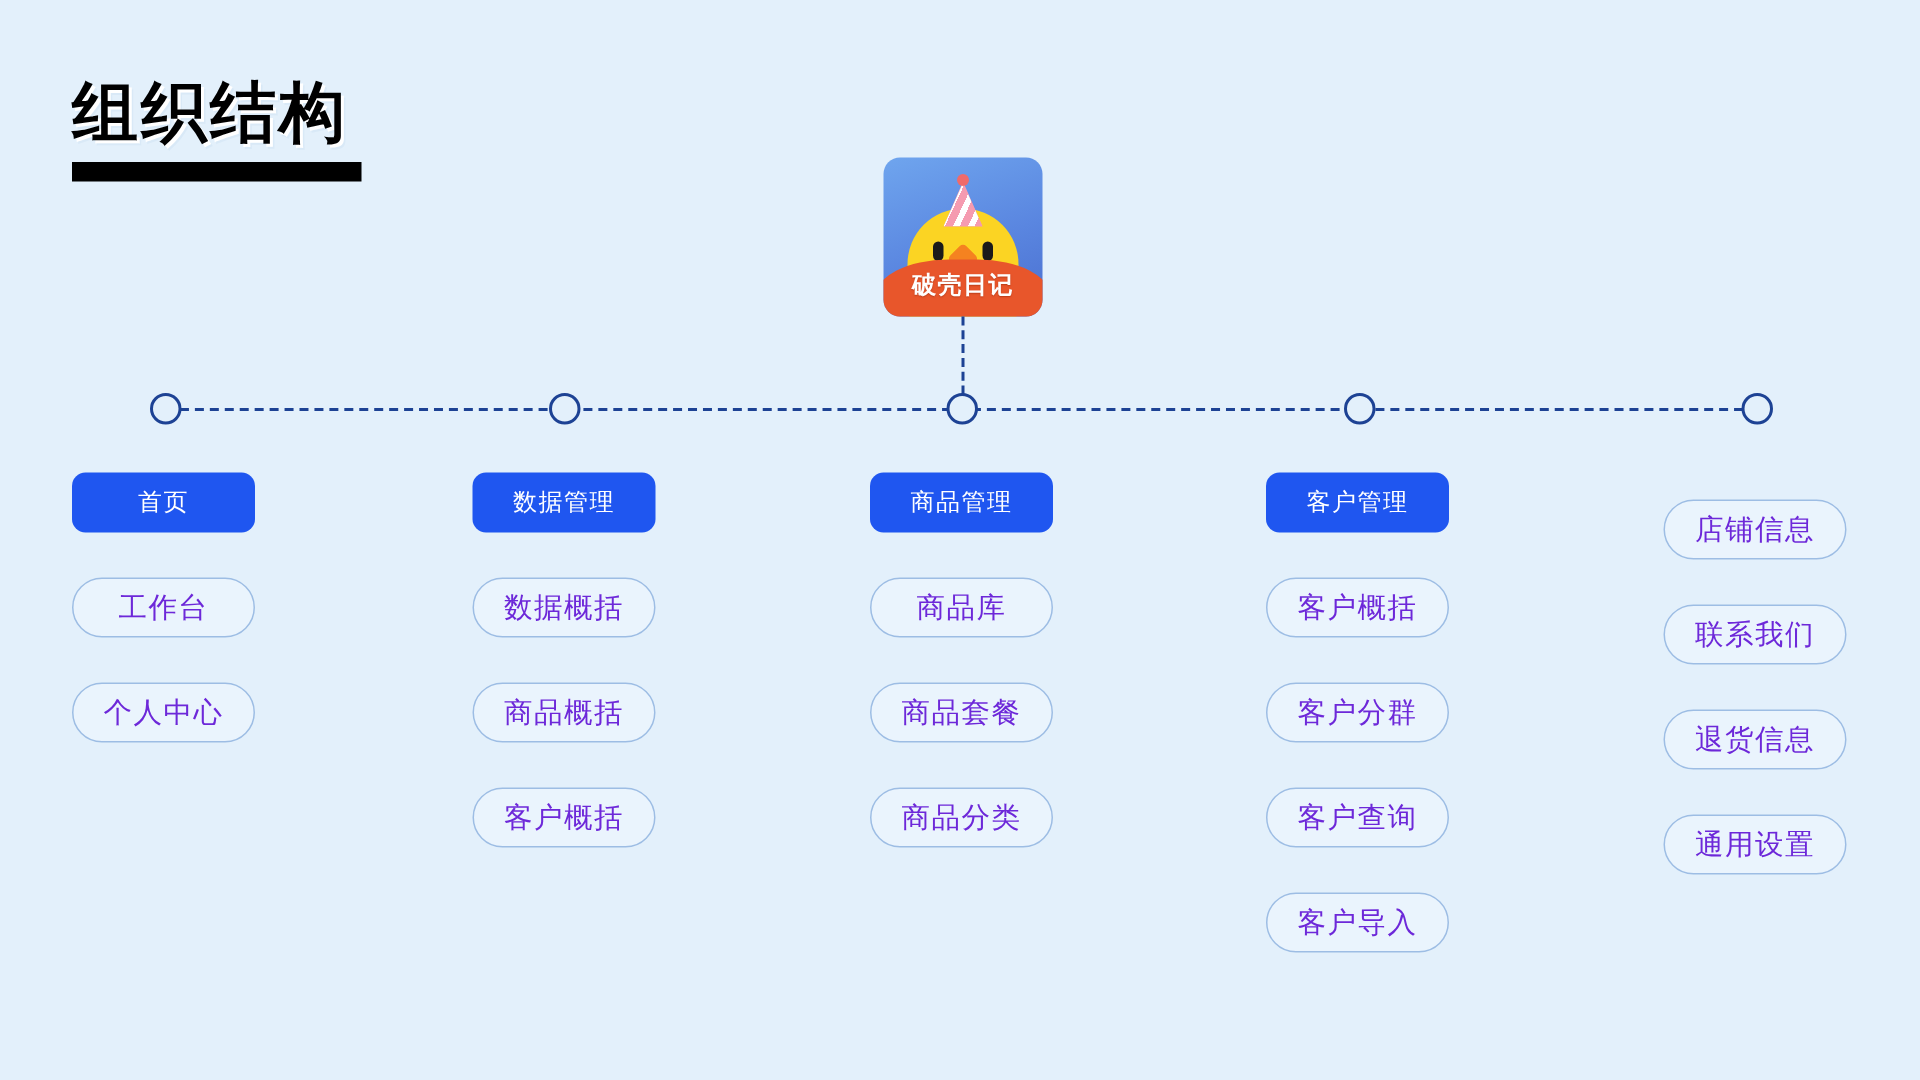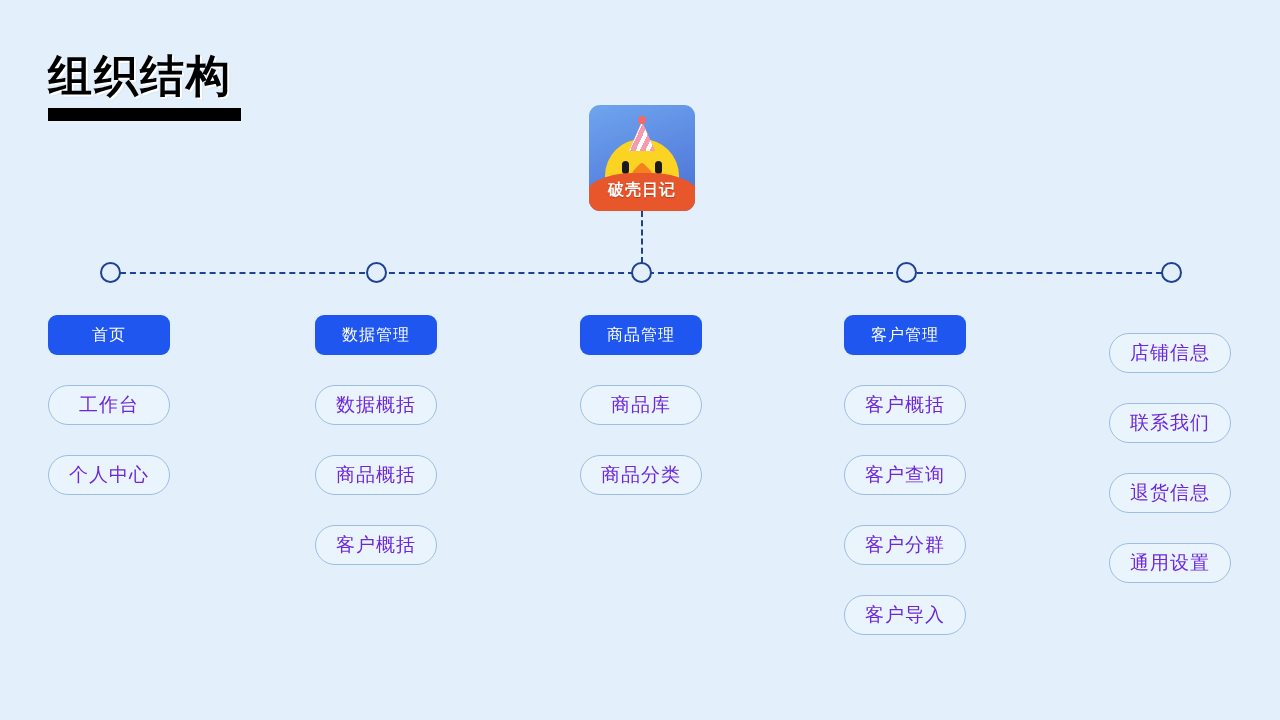--- a/index.html
+++ b/index.html
@@ -141,28 +141,29 @@
   <div class="col" style="left:256px">
     <div class="head-btn">数据管理</div>
     <div class="pill">数据概括</div>
     <div class="pill">商品概括</div>
     <div class="pill">客户概括</div>
   </div>
 
   <div class="col" style="left:521px">
     <div class="head-btn">商品管理</div>
     <div class="pill">商品库</div>
+    <div class="pill">商品套餐</div>
     <div class="pill">商品分类</div>
   </div>
 
   <div class="col" style="left:785px">
     <div class="head-btn">客户管理</div>
     <div class="pill">客户概括</div>
+    <div class="pill">客户分群</div>
     <div class="pill">客户查询</div>
-    <div class="pill">客户分群</div>
     <div class="pill">客户导入</div>
   </div>
 
   <div class="col" style="left:1050px">
     <div class="pill">店铺信息</div>
     <div class="pill">联系我们</div>
     <div class="pill">退货信息</div>
     <div class="pill">通用设置</div>
   </div>
 

